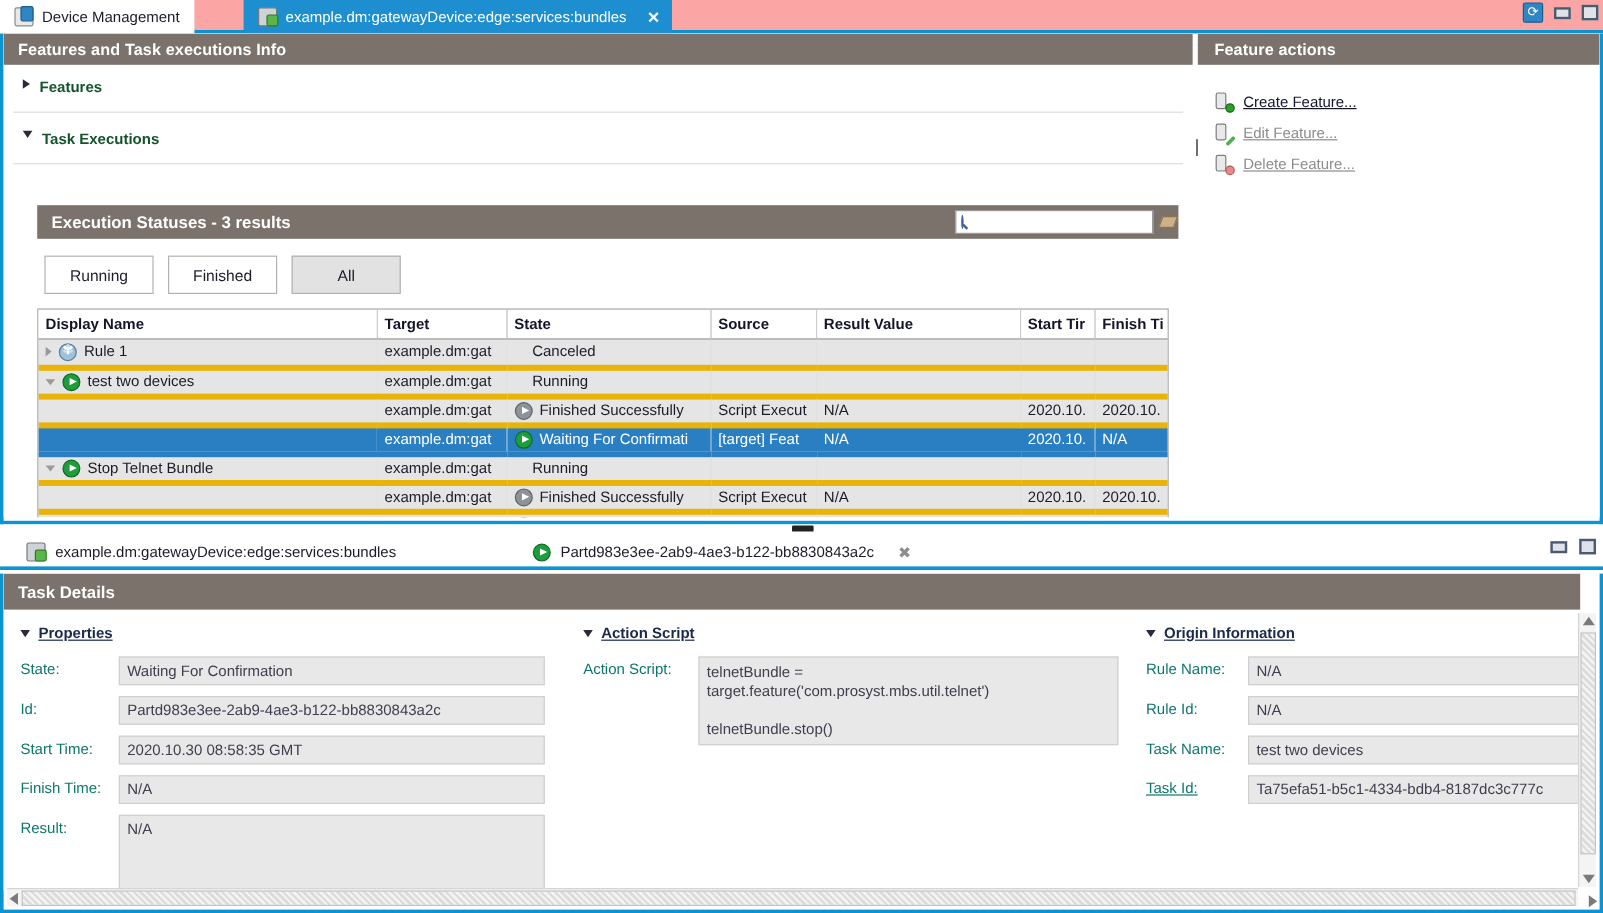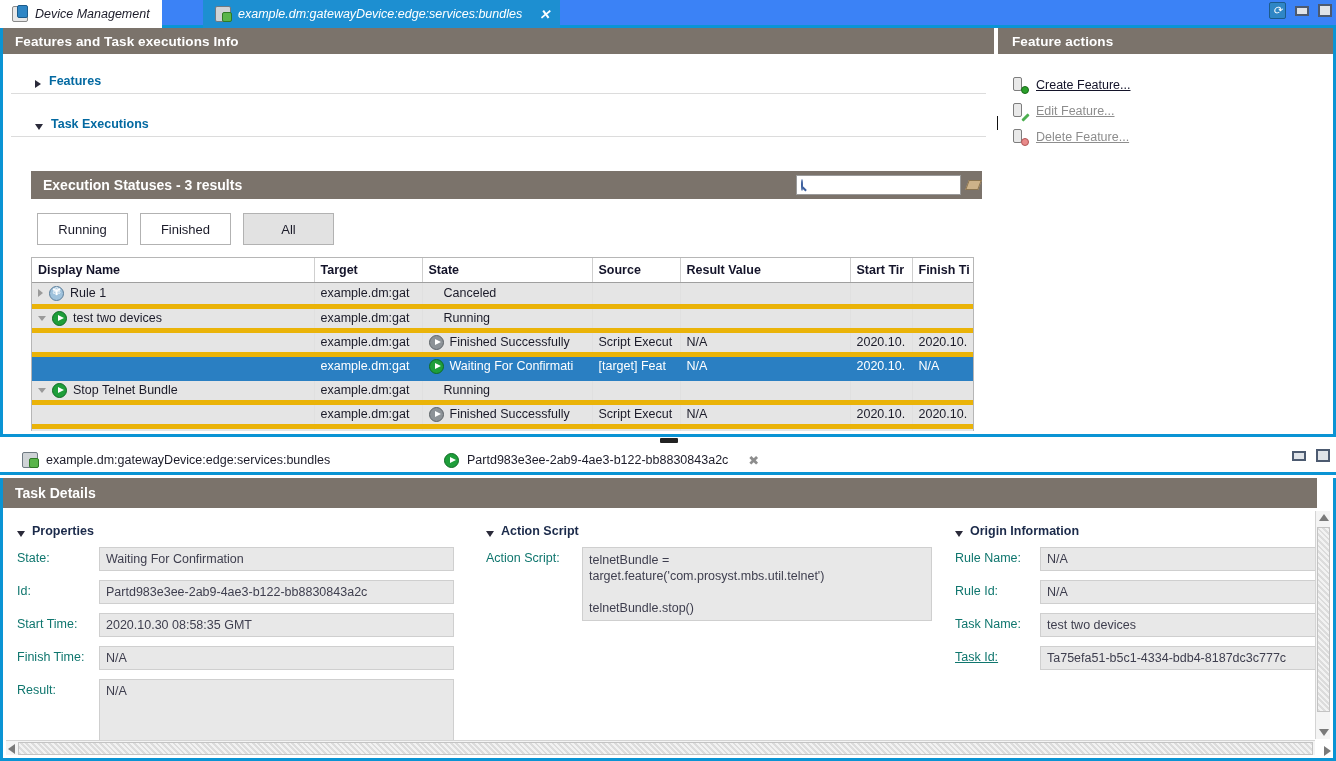--- a/index.html
+++ b/index.html
@@ -10,21 +10,21 @@
     background: #ffffff;
     font-family: "Liberation Sans", sans-serif;
     font-size: 12px;
     color: #1b1b29;
   }
   .app { position: relative; width: 1336px; height: 761px; }
 
   
   .top-window { position: absolute; left: 0; top: 0; width: 1336px; height: 437px; background:#fff; }
 
-  .tabbar { position: relative; height: 28px; background: #3b82f6; border-bottom: 3px solid #0a94d4; font-style: italic; }
+  .tabbar { position: relative; height: 28px; background: #fca5a5; border-bottom: 3px solid #0a94d4; }
   .tab {
     position: absolute; top: 0; height: 28px;
     display: flex; align-items: center; gap: 7px;
     padding: 0 12px; font-size: 12.5px; white-space: nowrap;
   }
   .tab.inactive { left: 0; background: #ffffff; color: #1b1b29; }
   .tab.active { left: 203px; background: #1d8fd1; color: #ffffff; padding-right: 10px; }
   .tab.active .tab-close { margin-left: 10px; font-weight: bold; font-size: 13px; color: #fff; cursor: pointer; }
 
   .tab-icon { width: 16px; height: 16px; position: relative; flex: none; }
@@ -48,21 +48,21 @@
   .section-title {
     height: 26px; background: #7b736b; color: #fff; font-weight: bold; font-size: 13.5px;
     display:flex; align-items:center; padding-left: 12px; letter-spacing:.1px;
   }
   .pane-right .section-title { padding-left: 14px; }
 
   .twisty { display:inline-block; width:0;height:0;margin-right:8px; }
   .twisty.closed { border-left:6px solid #2a2a3a; border-top:4.5px solid transparent; border-bottom:4.5px solid transparent;}
   .twisty.open { border-top:6px solid #2a2a3a; border-left:4.5px solid transparent; border-right:4.5px solid transparent; margin-bottom:1px;}
 
-  .twistyrow { display:flex; align-items:flex-end; font-weight:bold; font-size:12.5px; color:#0369a1; padding-left:32px; }
+  .twistyrow { display:flex; align-items:flex-start; font-weight:bold; font-size:12.5px; color:#14532d; padding-left:16px; }
   #features-row { height: 22px; margin-top: 12px; }
   #taskexec-row { height: 22px; margin-top: 15px; }
   .sep-line { height:1px; background:#dcdcdc; margin: 5px 8px 0 8px;}
 
   
   .exec-group { position:absolute; left:28px; top:143px; width:951px; height:140px; }
   .exec-header { height:28px; background:#7b736b; color:#fff; font-weight:bold; font-size:14px;
      display:flex; align-items:center; justify-content:space-between; padding-left:12px; padding-right:21px;}
   .search-wrap { display:flex; align-items:center; width:165px; height:20px; background:#fff; border:1px solid #9a9a9a; padding:0 4px; }
   .search-ico { width:12px;height:12px;border:1.6px solid #3b5f9e;border-radius:50%;position:relative;}
@@ -137,21 +137,21 @@
   .bot-inner { position:absolute; left:0; top:0; right:16px; bottom:16px; overflow:hidden; background:#fff;}
 
   .details-title { height:30px; background:#7b736b; color:#fff; font-weight:bold; font-size:14px;
      display:flex; align-items:center; padding-left:12px; }
 
   .cols { display:flex; padding-top:10px; }
   .col { position:relative; }
   .col1 { width:480px; padding-left:14px; }
   .col2 { width:470px; padding-left:6px; }
   .col3 { width:370px; padding-left:8px; }
-  .col-head { display:flex; align-items:flex-end; font-weight:bold; font-size:12.5px; color:#1b2a4a; height:20px; }
+  .col-head { display:flex; align-items:center; font-weight:bold; font-size:12.5px; color:#1b2a4a; height:20px;text-decoration:underline; }
   .col-head .twisty.open { margin-right:7px; }
 
   .field { display:flex; align-items:flex-start; margin-top:9px; }
   .flabel { font-size:12.5px; color:#0f766e; padding-top:4px; }
   .flabel.link { text-decoration:underline; }
   .finput { background:#e8e8e8; border:1px solid #cfcfcf; font-size:12.5px; color:#3e3e4e;
      padding:4px 6px; height:24px; overflow:hidden; white-space:nowrap; }
   .finput.area { height:auto; white-space:pre-wrap; }
 
   .c1-lab { width:82px; }

